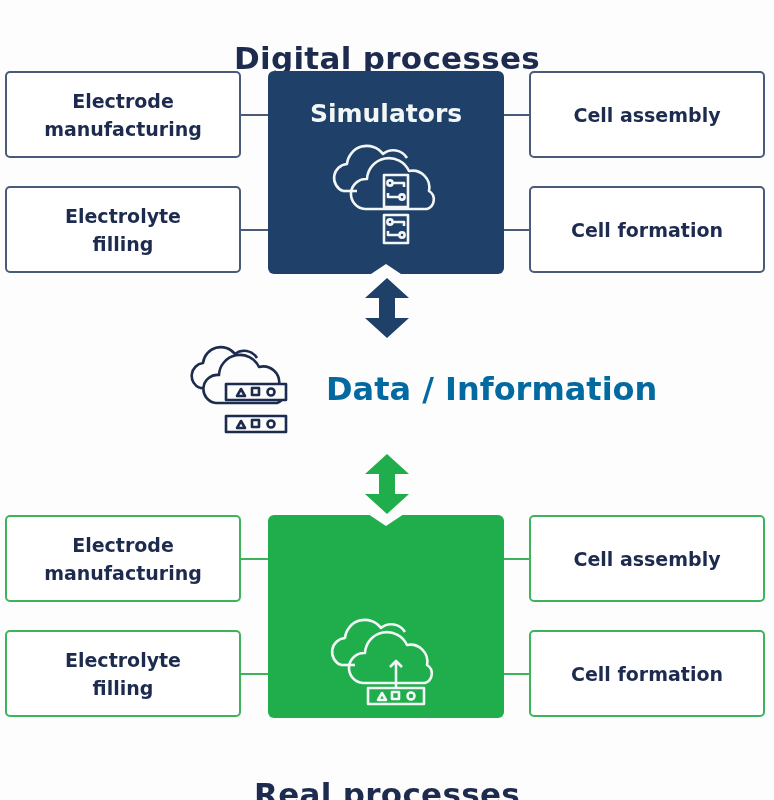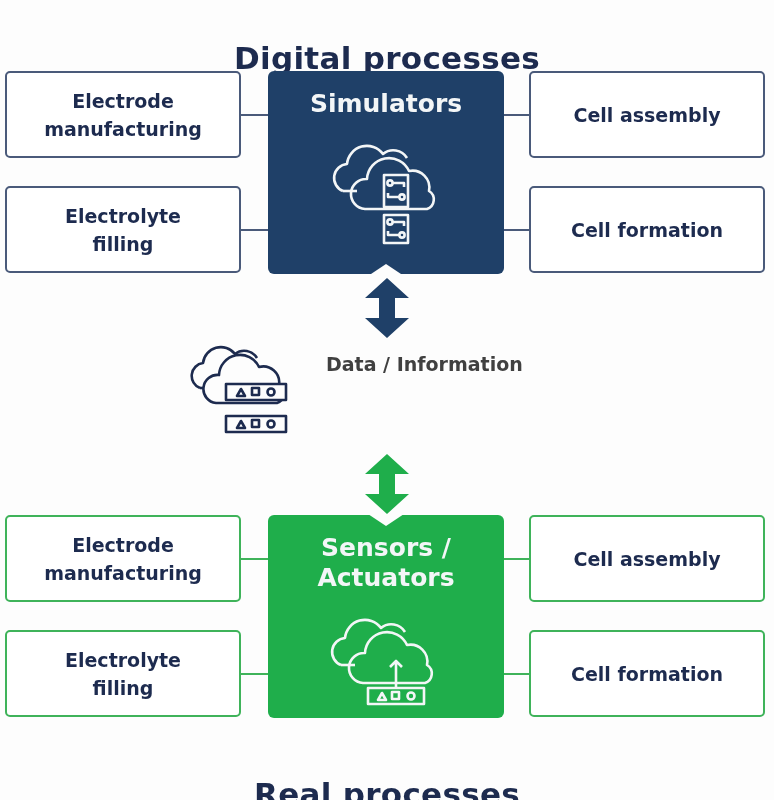--- a/index.html
+++ b/index.html
@@ -8,24 +8,24 @@
   .side{position:absolute;width:236px;height:87px;box-sizing:border-box;border-radius:5px;background:#fff;display:flex;align-items:center;justify-content:center;text-align:center;font-weight:bold;font-size:19px;line-height:28px;color:#1d2b4f;white-space:pre-line;}
   .side.dig{border:2px solid #4a5a7a;}
   .side.real{border:2px solid #3fb35a;}
   .conn{position:absolute;height:2px;width:28px;}
   .conn.dig{background:#4a5a7a;}
   .conn.real{background:#3fb35a;}
   .center{position:absolute;left:268px;width:236px;height:203px;border-radius:6px;box-sizing:border-box;text-align:center;color:#f3f6f7;font-weight:bold;}
   .center.dig{top:71px;background:#1f4068;}
   .center.real{top:515px;background:#1fae4b;}
   .center .label{font-size:25px;line-height:30px;white-space:pre-line;}
-  .center.dig .label{padding-top:18px;}
+  .center.dig .label{padding-top:28px;}
   .center.real .label{padding-top:18px;}
   .icon{position:absolute;}
-  .data-label{position:absolute;left:326px;top:353px;font-weight:bold;font-size:19px;color:#404040;}
+  .data-label{position:absolute;left:326px;top:370px;font-weight:bold;font-size:32px;color:#0369a1;}
 </style>
 </head>
 <body>
 
 <div class="title" style="top:20px;margin-top:20px;">Digital processes</div>
 <div class="title" style="top:752px;margin-top:24px;">Real processes</div>
 
 <div class="side dig" style="left:5px;top:71px;">Electrode
 manufacturing</div>
 <div class="side dig" style="left:5px;top:186px;">Electrolyte
@@ -90,22 +90,20 @@
 <div class="side real" style="left:529px;top:630px;">Cell formation</div>
 <div class="conn real" style="left:241px;top:558px;"></div>
 <div class="conn real" style="left:241px;top:673px;"></div>
 <div class="conn real" style="left:503px;top:558px;"></div>
 <div class="conn real" style="left:503px;top:673px;"></div>
 
 <div class="center real">
   <svg class="icon" style="left:100px;top:-1px;" width="36" height="12" viewBox="0 0 36 12">
     <path d="M0 0 L18 12 L36 0 Z" fill="#fdfdfd"></path>
   </svg>
-  <div class="label">Sensors /
-Actuators</div>
   <svg class="icon" style="left:55px;top:100px;" width="130" height="95" viewBox="0 0 130 95" fill="none" stroke="#f3f6f7" stroke-width="2.6" stroke-linejoin="round">
     <path d="M18 50 a14 14 0 0 1 4 -27 a20 20 0 0 1 36 -10 a16 16 0 0 1 24 4"></path>
     <path d="M18 50 h14"></path>
     <path d="M40 68 a15 15 0 0 1 2 -30 a22 22 0 0 1 42 -8 a17 17 0 0 1 20 20 a10 10 0 0 1 -2 18 z"></path>
     <path d="M73 72 V46 M67 52 L73 46 L79 52"></path>
     <rect x="45" y="73" width="56" height="16" fill="#1fae4b"></rect>
     <path d="M55 85 l4 -7 l4 7 z"></path>
       <rect x="69" y="77" width="7" height="7"></rect>
       <circle cx="88" cy="81" r="3.5"></circle>
   </svg>

